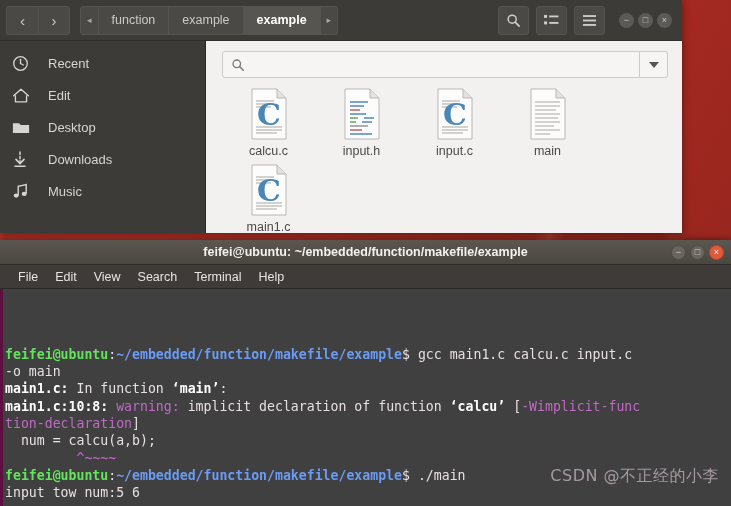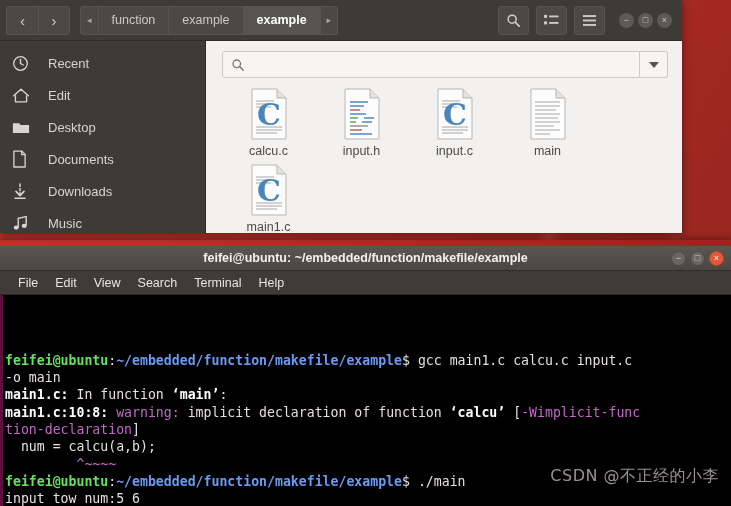--- a/index.html
+++ b/index.html
@@ -102,41 +102,40 @@
   #terminal {
     position: absolute; left: 0; top: 240px; width: 731px; height: 266px;
     display: flex; flex-direction: column;
     box-shadow: 0 -1px 6px rgba(0,0,0,.4);
   }
   .term-titlebar {
     height: 25px; flex: none;
     background: linear-gradient(180deg, #5b5650 0%, #4a4640 100%);
     display: flex; align-items: center; position: relative;
     border-bottom: 1px solid #2f2c29;
-    margin-top: 6px;
   }
   .term-title {
     flex: 1; text-align: center; color: #f3f1ee; font-size: 12.5px; font-weight: bold;
     padding-left: 60px; white-space: nowrap; overflow: hidden;
   }
   .term-wincontrols { display: flex; align-items: center; gap: 4px; padding-right: 7px; }
   .twc { width: 15px; height: 15px; border-radius: 50%; background: #6a665f;
          border: 1px solid #4e4a44;
          display: flex; align-items: center; justify-content: center;
          color: #d8d5d0; font-size: 9px; line-height: 1; }
   .twc.close { background: #e2593a; border-color: #b8452c; color: #ffffff; }
 
   .term-menubar {
     height: 24px; flex: none; background: #3f3b38;
     display: flex; align-items: center; padding-left: 18px; gap: 17px;
     color: #e7e4e0; font-size: 12.5px;
     border-bottom: 1px solid #2c2925;
   }
   .term-screen {
-    flex: 1; background: #000000; position: relative; overflow: hidden;
+    flex: 1; background: #404040; position: relative; overflow: hidden;
     padding: 5px 0 0 5px;
     font-family: "DejaVu Sans Mono", monospace;
     font-size: 13.2px; line-height: 17.3px;
     color: #e6dfe3; white-space: pre;
   }
   .term-leftbar { position: absolute; left: 0; top: 0; width: 3px; height: 100%; background: #5d1040; }
   .t-user { color: #63e45c; font-weight: bold; }
   .t-colon { color: #e6dfe3; }
   .t-path { color: #6a9bf5; font-weight: bold; }
   .t-bold { color: #ffffff; font-weight: bold; }
@@ -249,29 +248,20 @@
 
       <div class="side-item">
         <span class="side-icon">
           <svg width="18" height="15" viewBox="0 0 20 16">
             <path d="M1 3.2 H8 L9.6 5.2 H19 V14.2 H1 Z" fill="#d7d5cf"></path>
           </svg>
         </span>
         <span class="side-label">Desktop</span>
       </div>
 
-      <div class="side-item">
-        <span class="side-icon">
-          <svg width="15" height="18" viewBox="0 0 16 19">
-            <path d="M2 1 H10.5 L14 4.6 V18 H2 Z" fill="none" stroke="#d7d5cf" stroke-width="1.4" stroke-linejoin="round"></path>
-            <path d="M10.3 1.2 V4.8 H13.9" fill="none" stroke="#d7d5cf" stroke-width="1.3"></path>
-          </svg>
-        </span>
-        <span class="side-label">Documents</span>
-      </div>
 
       <div class="side-item">
         <span class="side-icon">
           <svg width="16" height="18" viewBox="0 0 16 18">
             <line x1="8" y1="2" x2="8" y2="12.4" stroke="#d7d5cf" stroke-width="1.5" stroke-dasharray="2.4 2" stroke-linecap="round"></line>
             <path d="M4 9.4 L8 13.6 L12 9.4" fill="none" stroke="#d7d5cf" stroke-width="1.6" stroke-linecap="round" stroke-linejoin="round"></path>
             <line x1="3" y1="16.2" x2="13" y2="16.2" stroke="#d7d5cf" stroke-width="1.5" stroke-linecap="round"></line>
           </svg>
         </span>
         <span class="side-label">Downloads</span>

